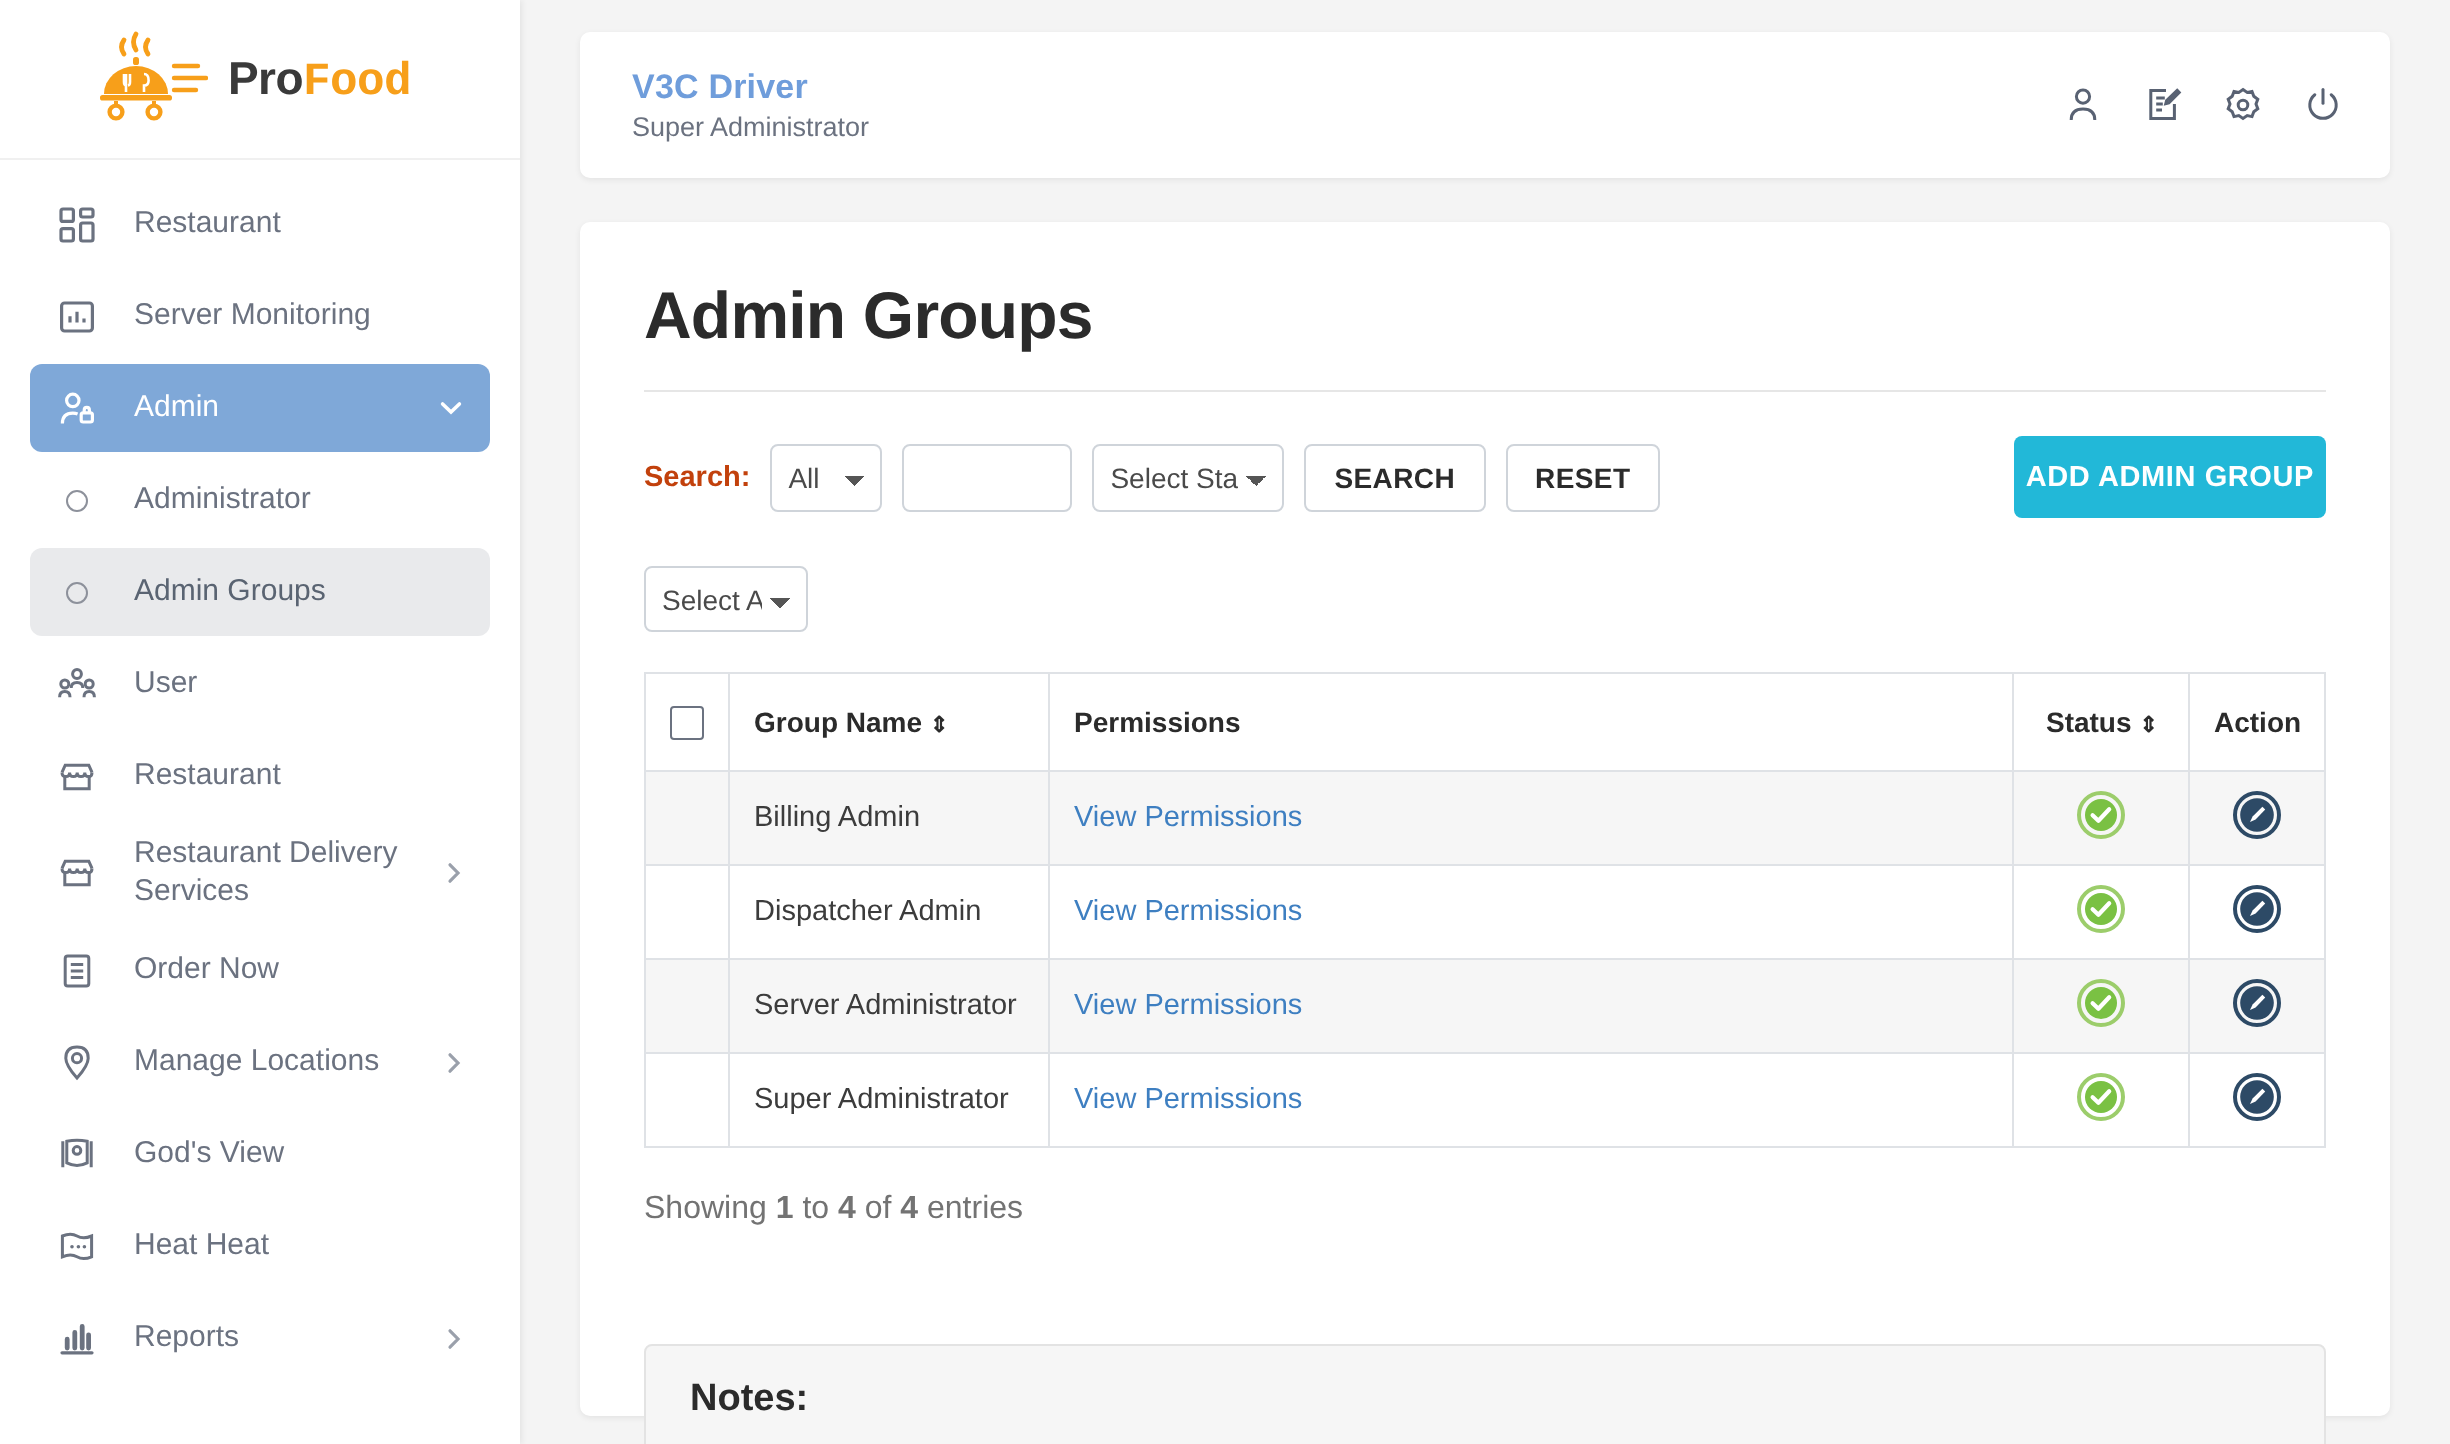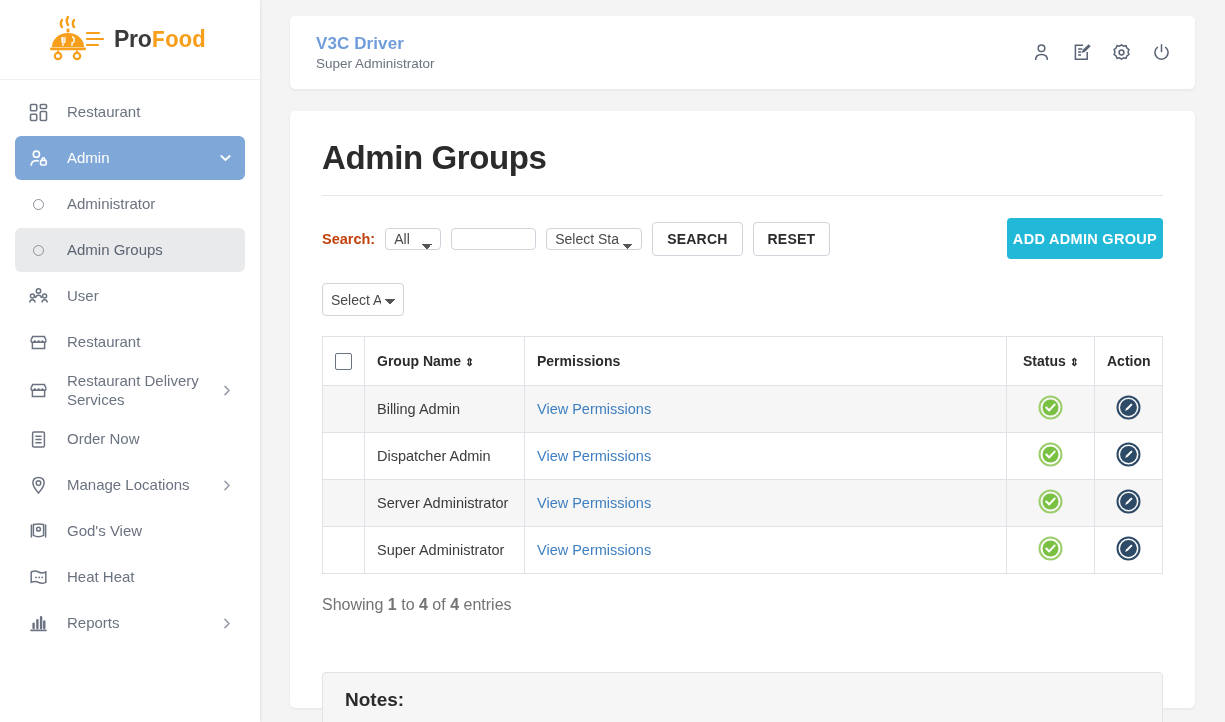--- a/index.html
+++ b/index.html
@@ -83,21 +83,21 @@
     height: 597px;
   }
   .page-title { font-size: 33px; color: #2b2b2b; font-weight: bold; letter-spacing: -.4px; }
   .title-rule { border-bottom: 1px solid #e6e6e6; margin-top: 18px; }
 
   .searchrow {
     display: flex; align-items: center; margin-top: 22px;
   }
   .searchrow .lbl { font-weight: bold; font-size: 14.5px; color: #c2410c; margin-right: 10px; }
   .fld {
-    height: 22px; border: 1px solid #cfd4da; border-radius: 4px;
+    height: 34px; border: 1px solid #cfd4da; border-radius: 4px;
     background: #fff; font-size: 14px; color: #4a4a4a;
     font-family: "Liberation Sans", sans-serif; padding: 0 8px;
   }
   select.fld { appearance: none; -webkit-appearance: none; padding-right: 22px;
     background-image: linear-gradient(45deg, transparent 50%, #555 50%), linear-gradient(135deg, #555 50%, transparent 50%);
     background-position: calc(100% - 13px) 15px, calc(100% - 8px) 15px;
     background-size: 5px 5px, 5px 5px; background-repeat: no-repeat; }
   .sel-all { width: 56px; }
   .sel-text { width: 85px; margin-left: 10px; }
   .sel-status { width: 96px; margin-left: 10px; }
@@ -191,20 +191,29 @@
         <svg width="19" height="19" viewBox="0 0 19 19" fill="none" stroke="#6b7280" stroke-width="1.6">
           <rect x="1.5" y="1.5" width="6.2" height="6.2" rx="1"></rect>
             <rect x="11.3" y="1.5" width="6.2" height="4" rx="1"></rect>
           <rect x="1.5" y="11.3" width="6.2" height="6.2" rx="1"></rect>
             <rect x="11.3" y="8.5" width="6.2" height="9" rx="1"></rect>
         </svg>
       </span>
       <span class="nav-label">Restaurant</span>
     </div>
 
+    <div class="nav-item">
+      <span class="ic">
+        <svg width="19" height="19" viewBox="0 0 19 19" fill="none" stroke="#6b7280" stroke-width="1.6">
+          <rect x="1.8" y="2.5" width="15.4" height="14" rx="1.5"></rect>
+          <path d="M6 12.3 l0 -3.2 M9.5 12.3 l0 -5.4 M13 12.3 l0 -2"></path>
+        </svg>
+      </span>
+      <span class="nav-label">Server Monitoring</span>
+    </div>
 
     <div class="nav-item active-main">
       <span class="ic">
         <svg width="19" height="19" viewBox="0 0 19 19" fill="none" stroke="#ffffff" stroke-width="1.6">
           <circle cx="7.4" cy="5.2" r="3.1"></circle>
           <path d="M2.2 16.8 q0 -5.2 5.2 -5.2 q1.4 0 2.4 .4"></path>
           <rect x="11.6" y="11.4" width="5.6" height="4.6" rx="1"></rect>
           <path d="M13.1 11.4 l0 -1.3 q0 -1.4 1.3 -1.4 q1.3 0 1.3 1.4 l0 1.3"></path>
         </svg>
       </span>

